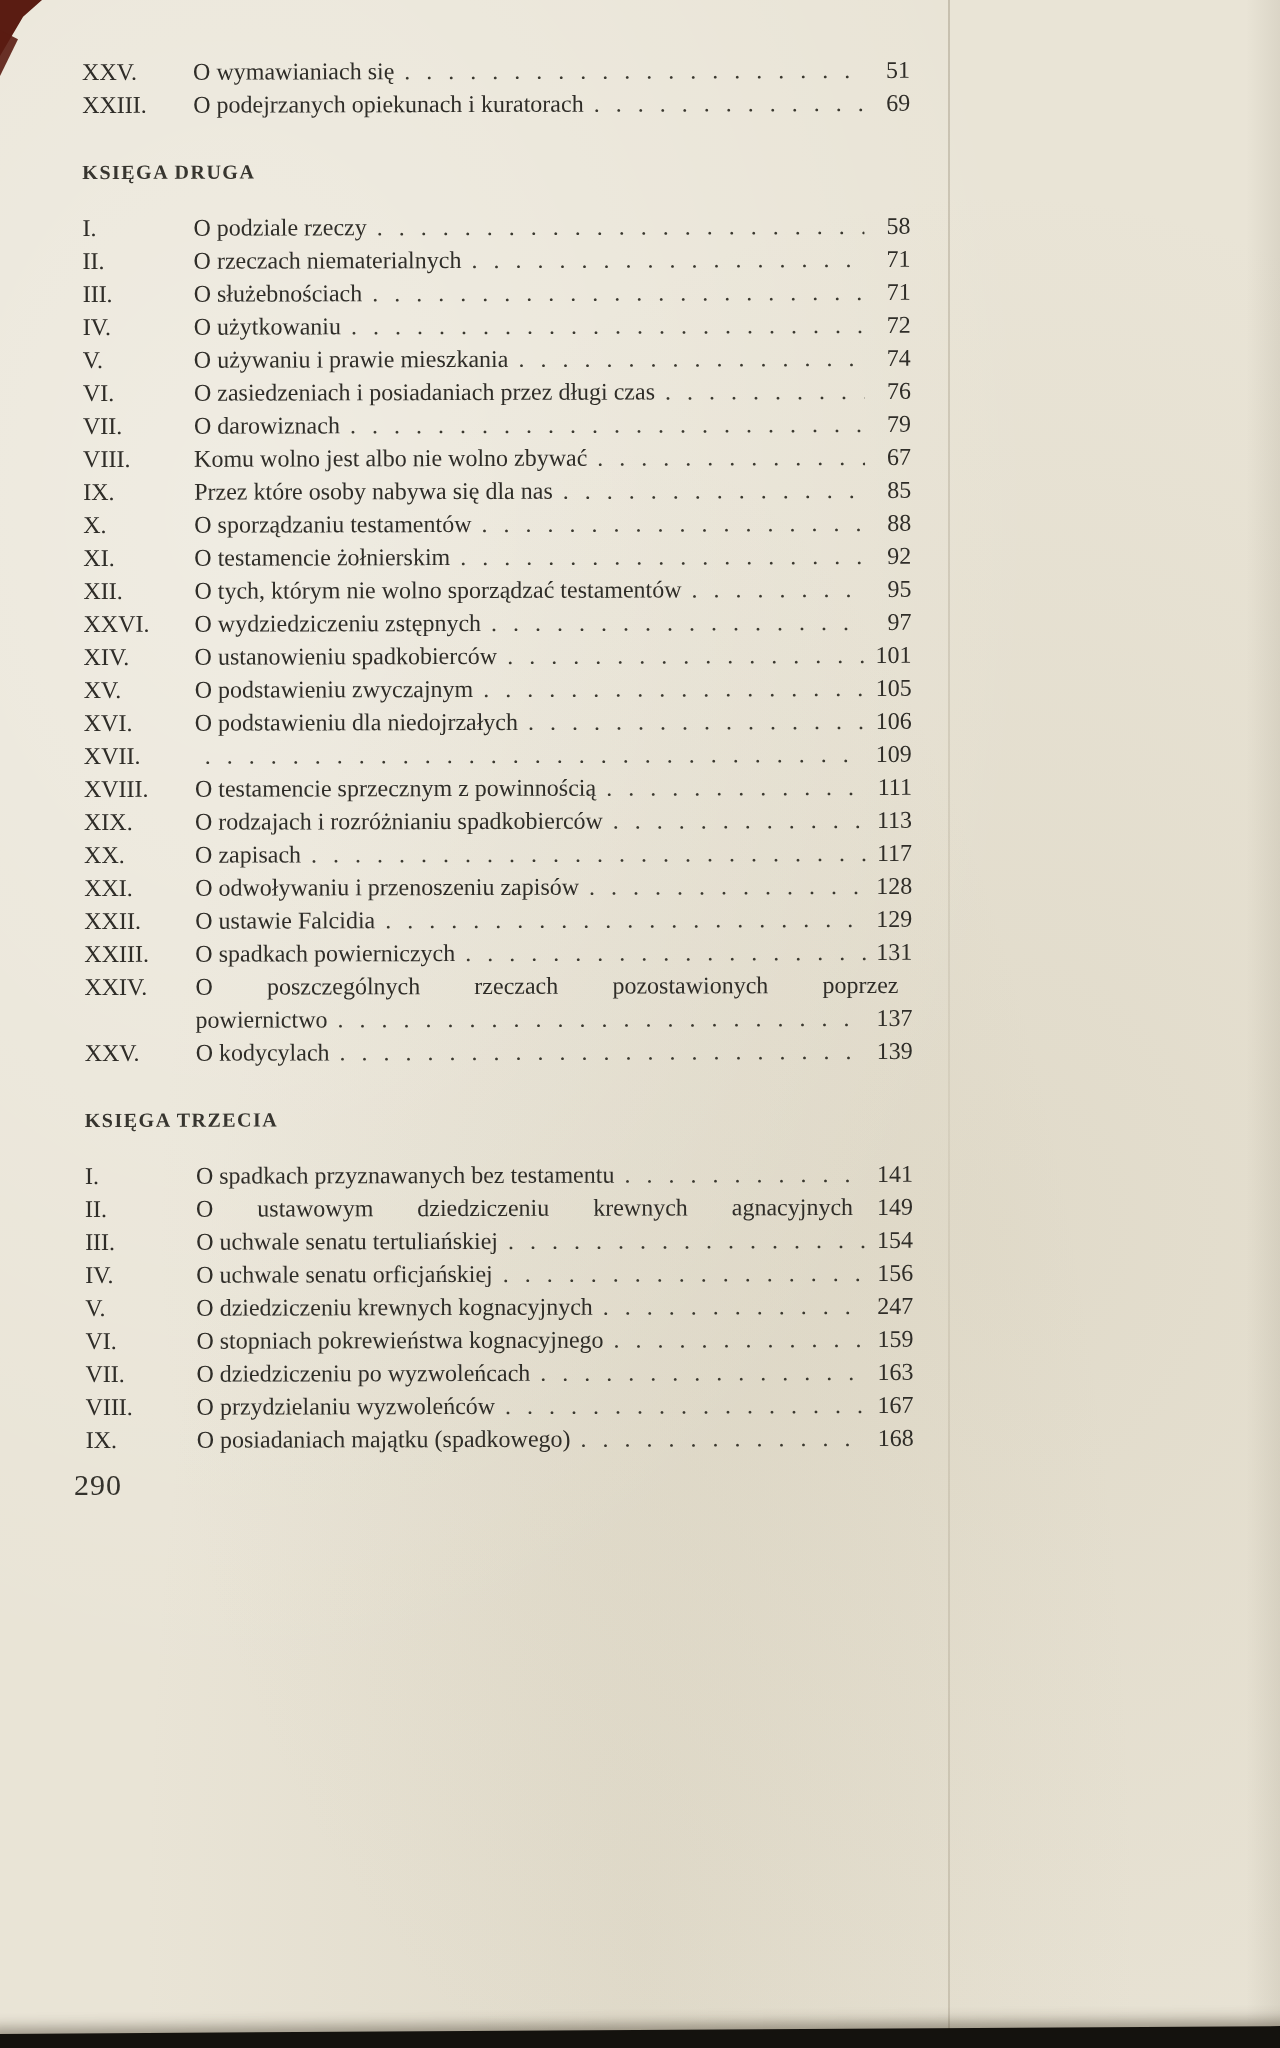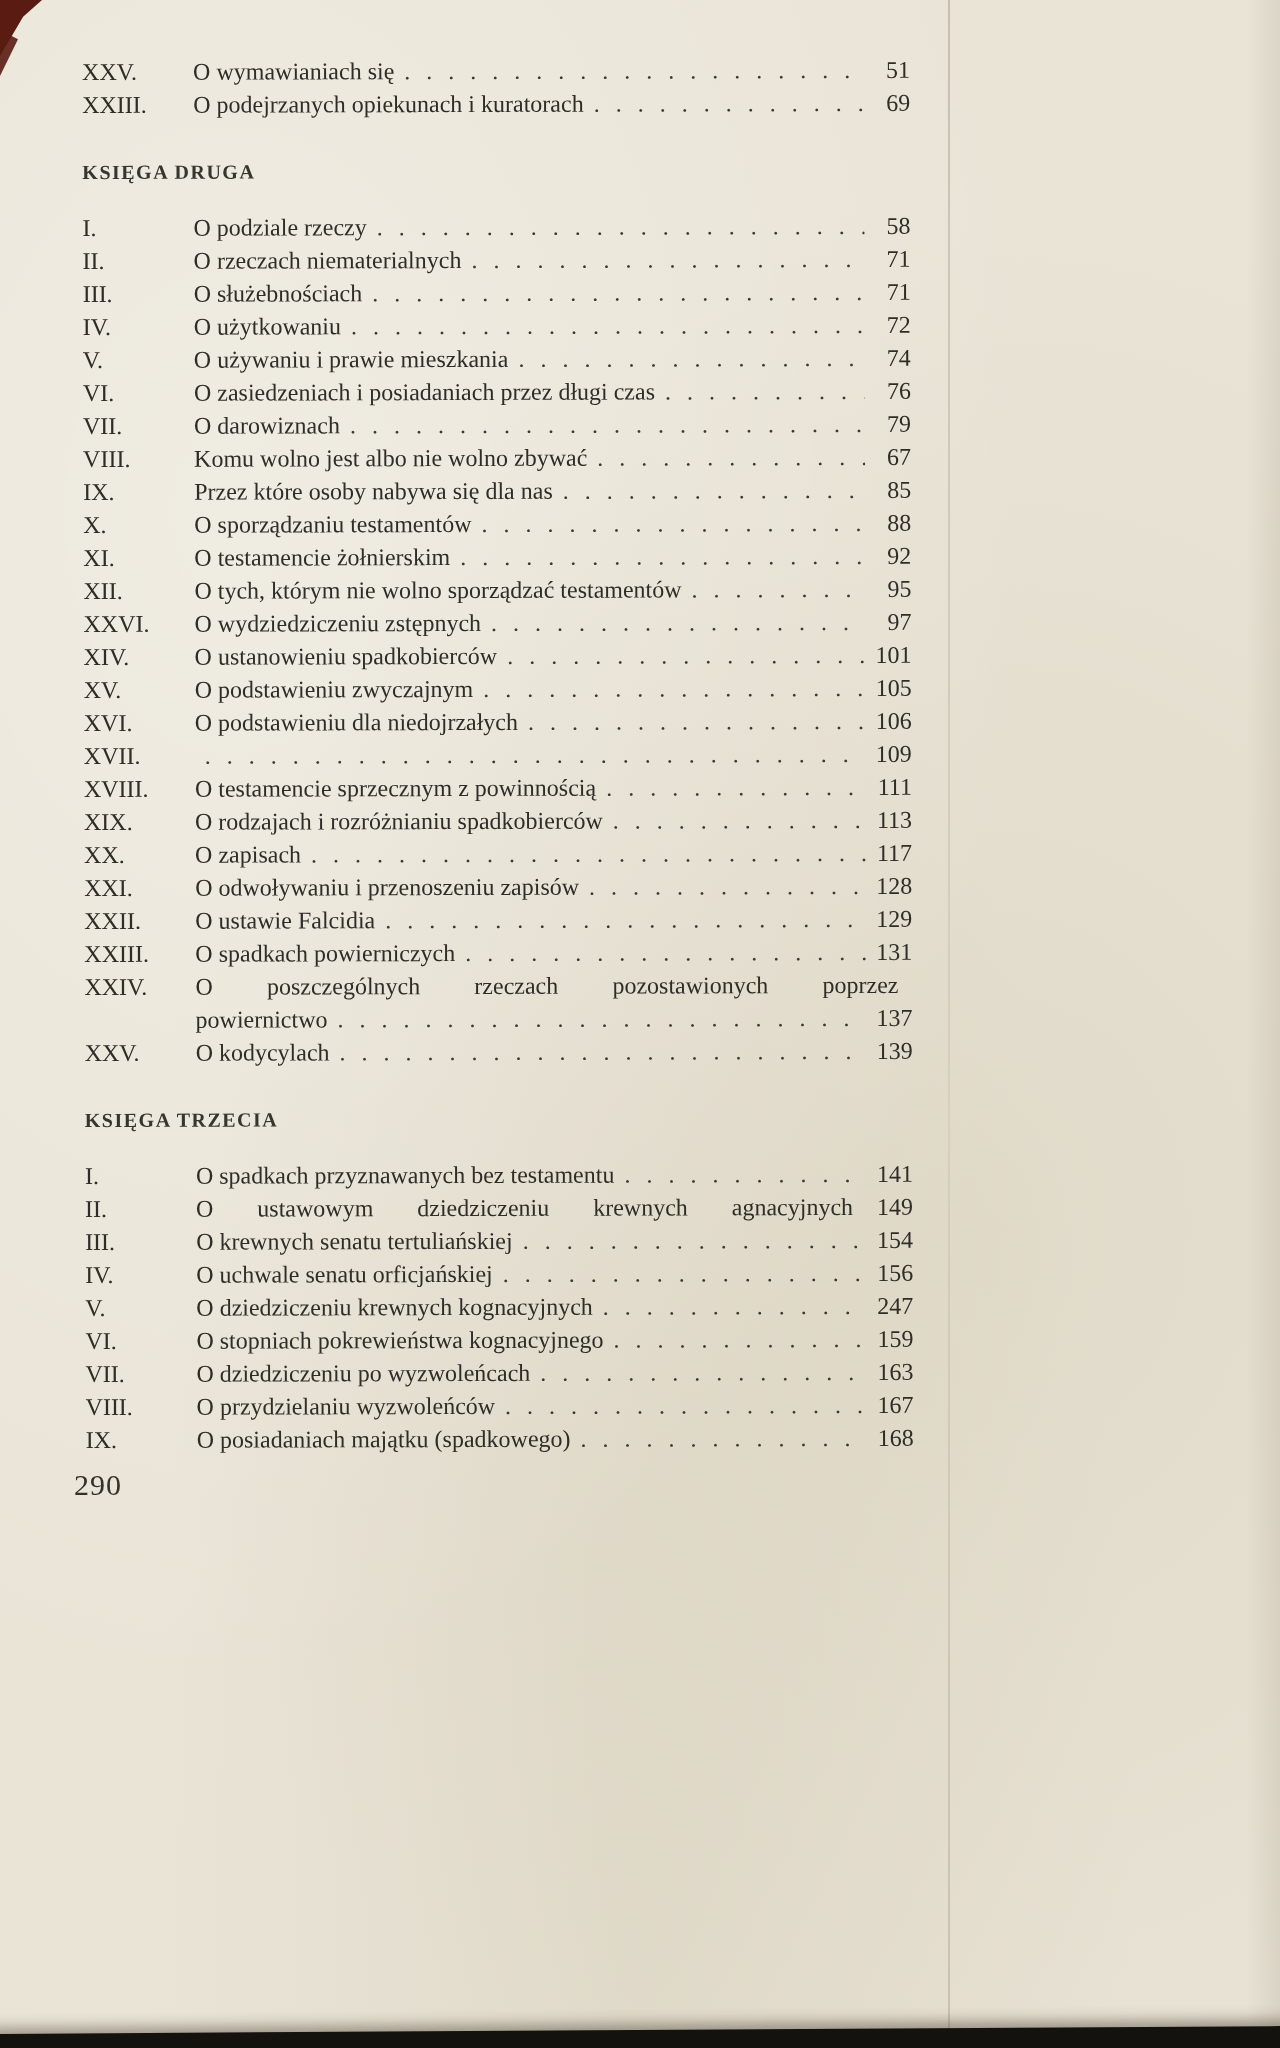--- a/index.html
+++ b/index.html
@@ -313,21 +313,21 @@
             <span class="dots">. . . . . . . . . . . . . . . . . . . . . . . . . . . . . . . . . . . . . . . . . . . . . . . . . . . . . . . </span>
             <span class="pagenum">141</span>
           </div>
           <div class="entry">
             <span class="numeral">II.</span>
             <span class="title justify">O ustawowym dziedziczeniu krewnych agnacyjnych</span>
             <span class="pagenum">149</span>
           </div>
           <div class="entry">
             <span class="numeral">III.</span>
-            <span class="title">O krewnych senatu tertuliańskiej</span>
+            <span class="title">O uchwale senatu tertuliańskiej</span>
             <span class="dots">. . . . . . . . . . . . . . . . . . . . . . . . . . . . . . . . . . . . . . . . . . . . . . . . . . . . . . . </span>
             <span class="pagenum">154</span>
           </div>
           <div class="entry">
             <span class="numeral">IV.</span>
             <span class="title">O uchwale senatu orficjańskiej</span>
             <span class="dots">. . . . . . . . . . . . . . . . . . . . . . . . . . . . . . . . . . . . . . . . . . . . . . . . . . . . . . . </span>
             <span class="pagenum">156</span>
           </div>
           <div class="entry">

